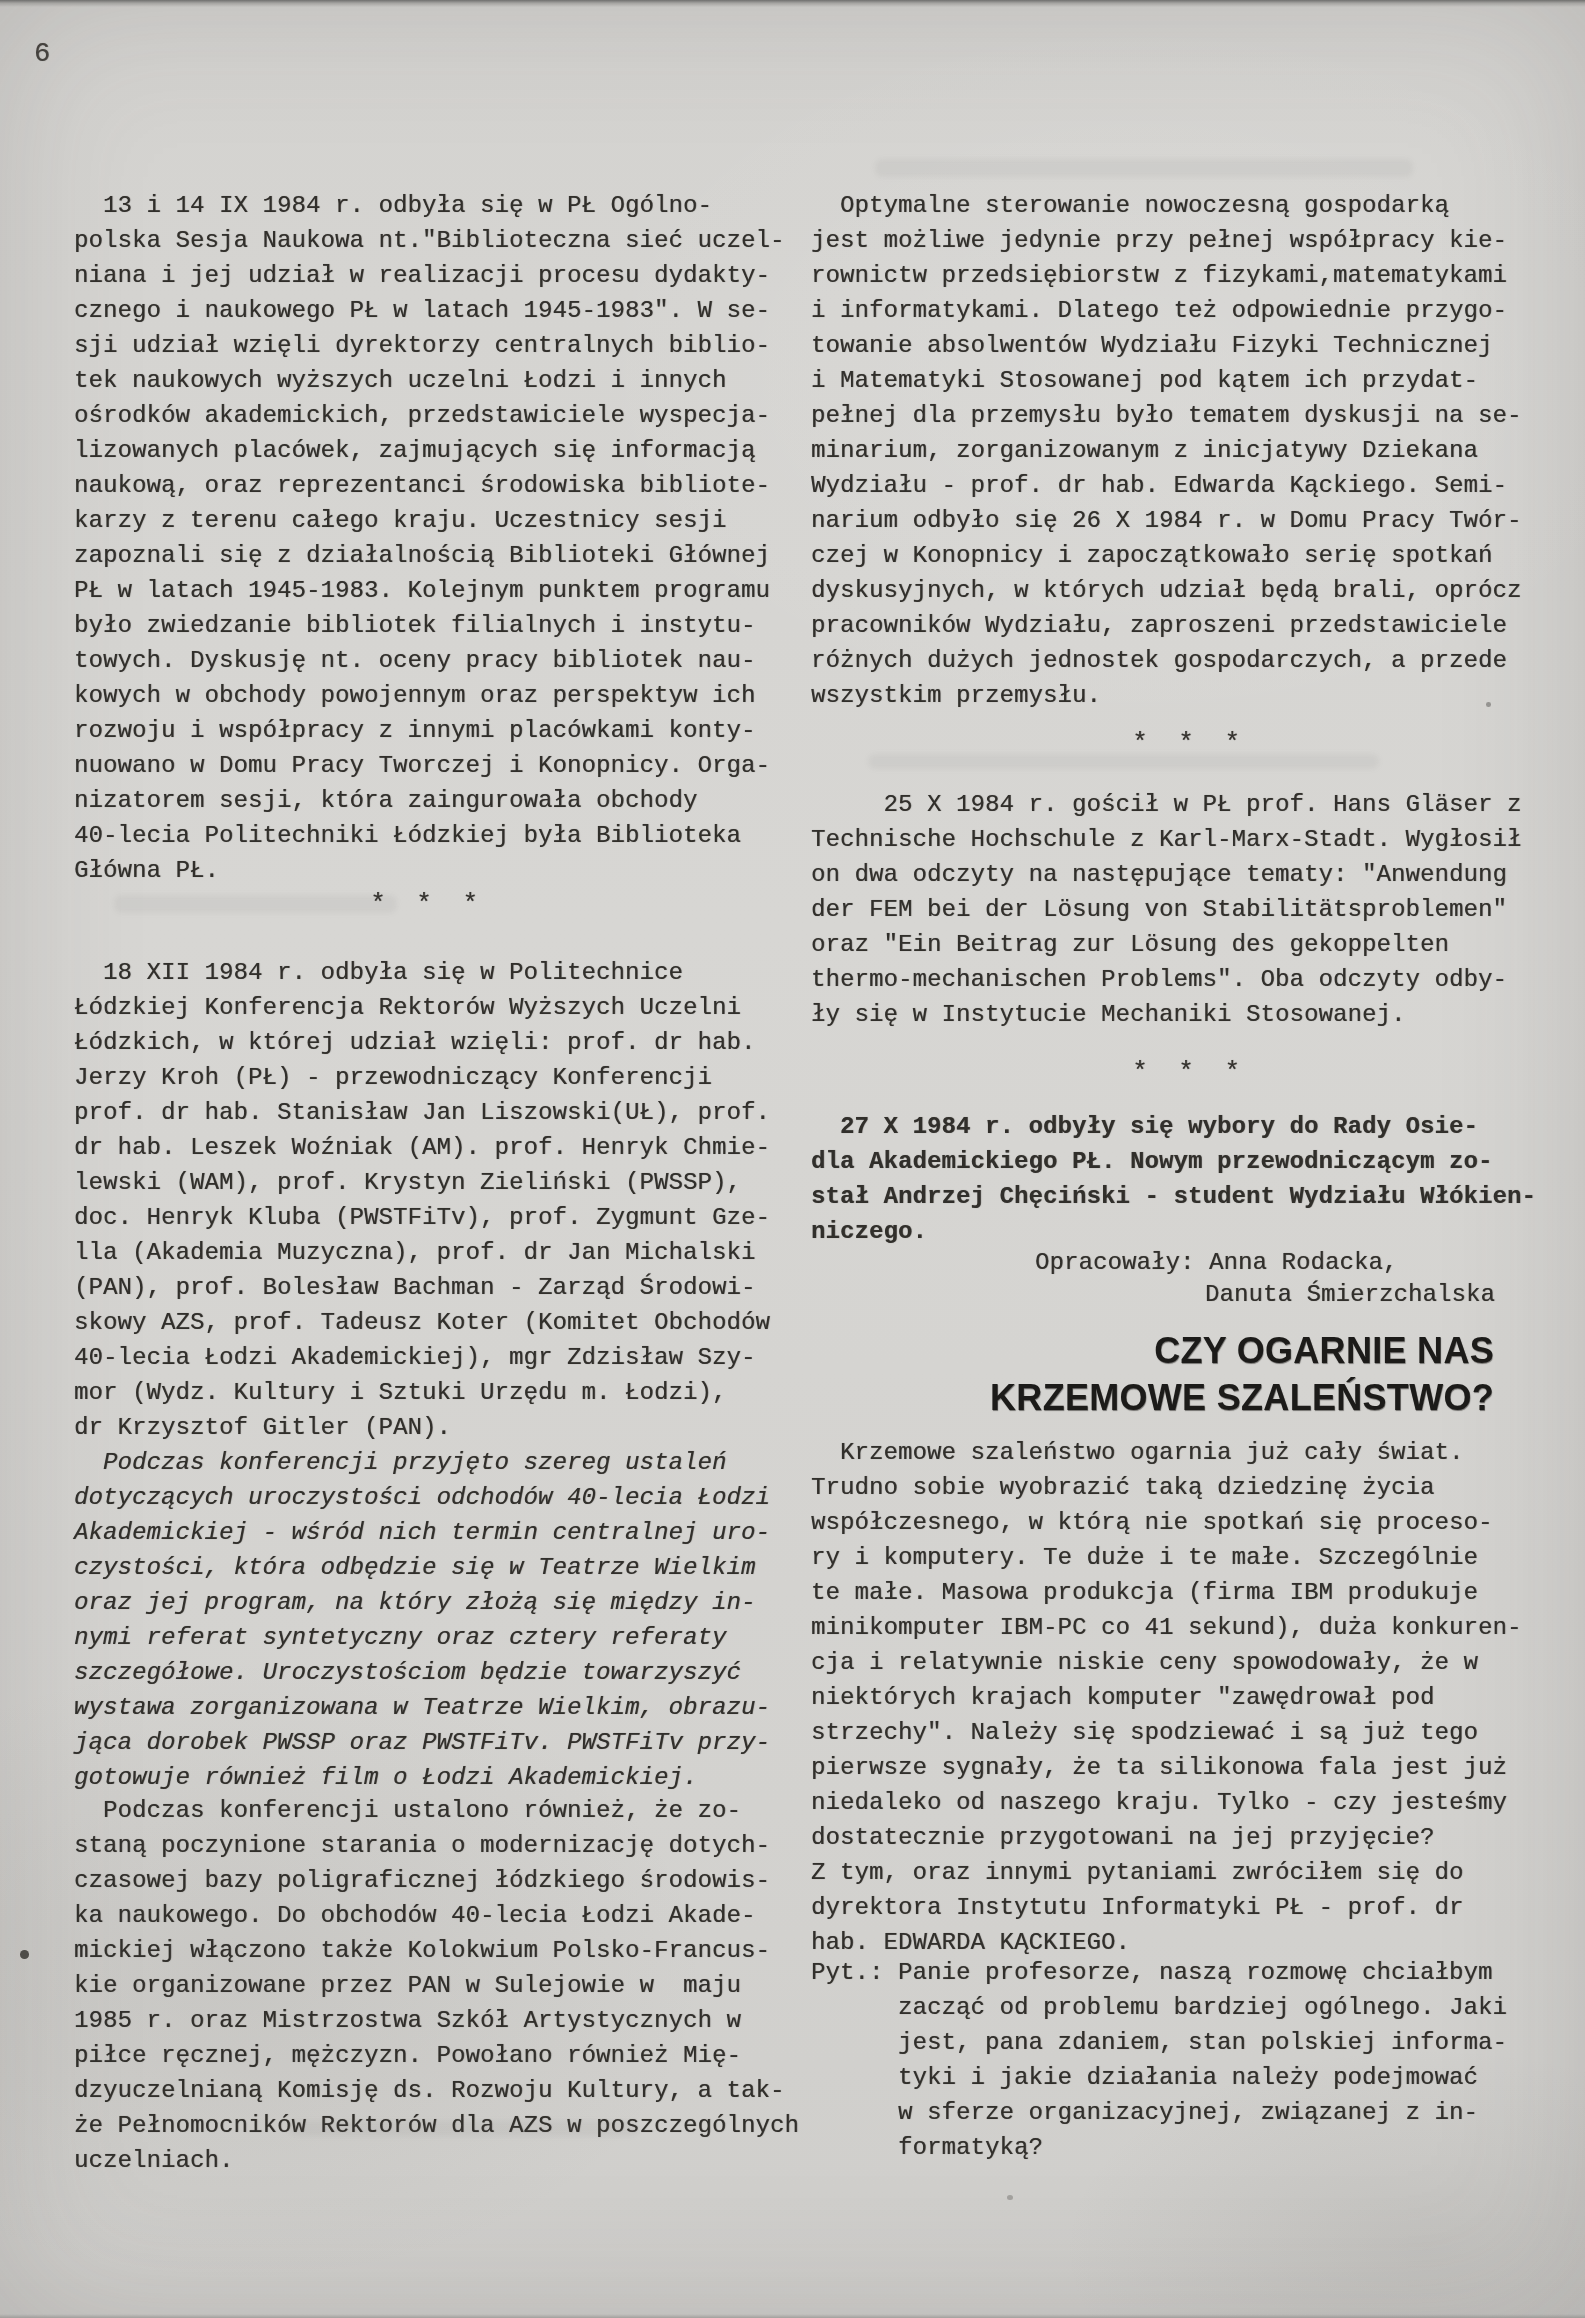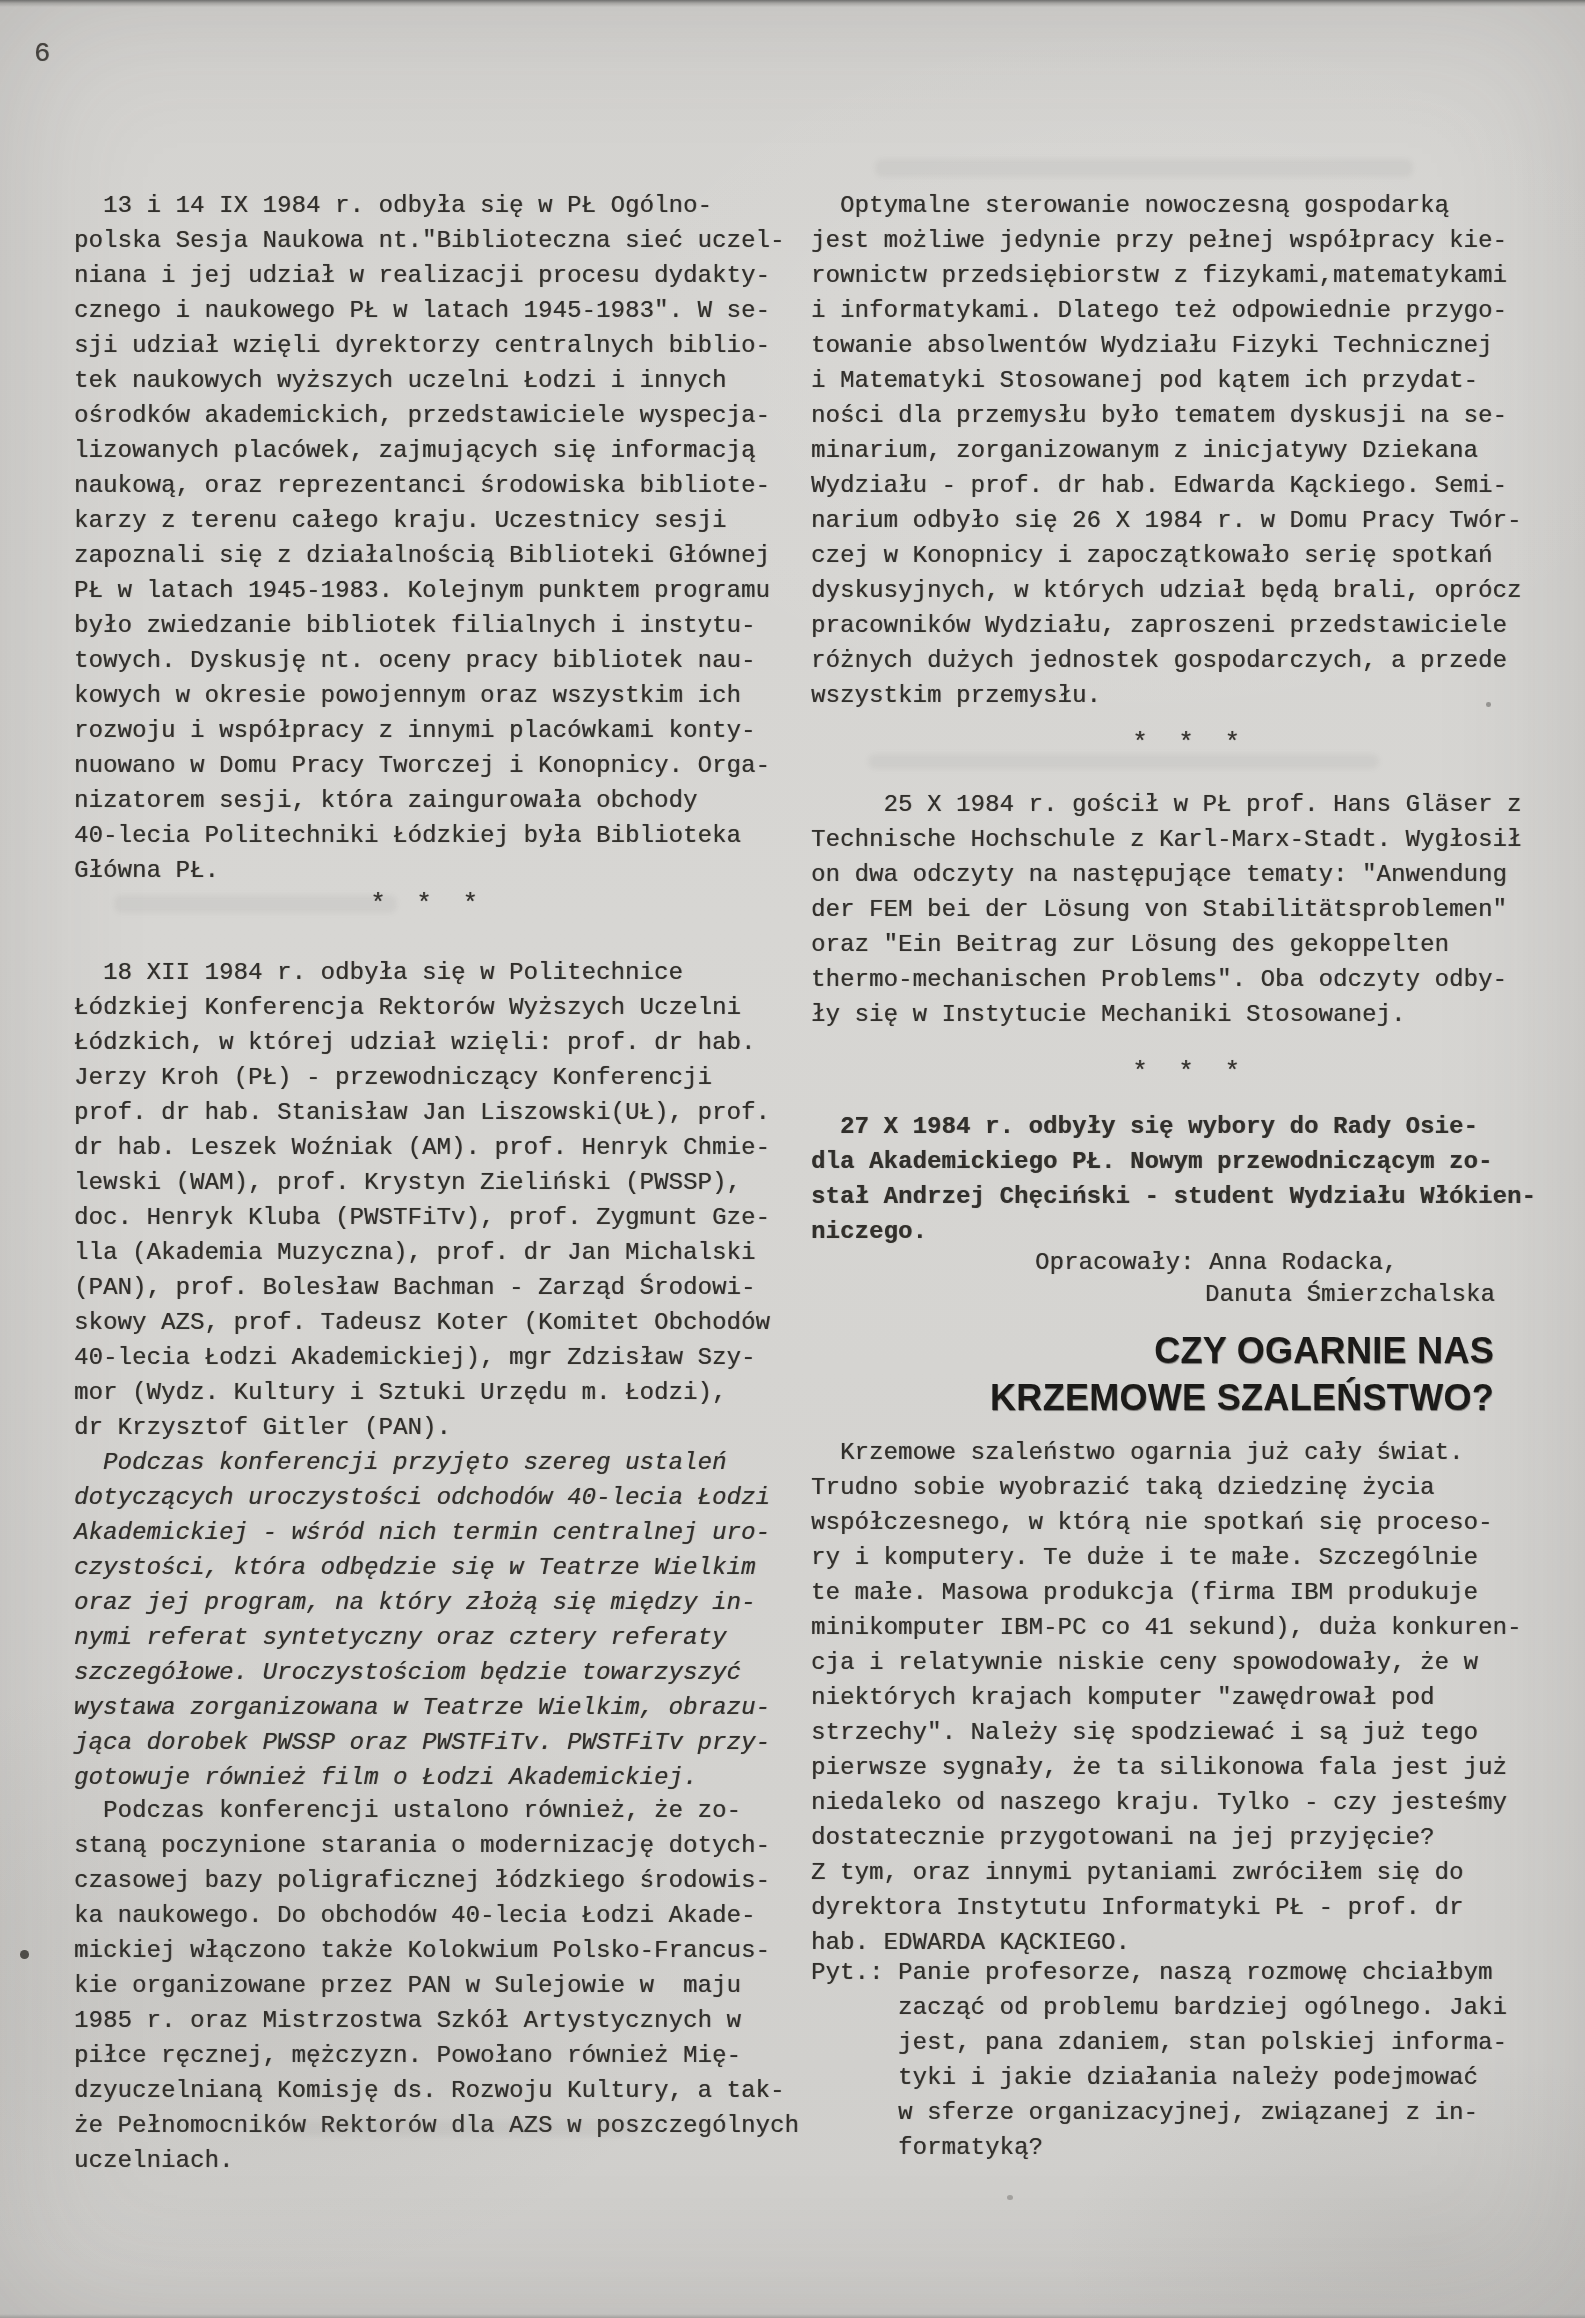--- a/index.html
+++ b/index.html
@@ -107,21 +107,21 @@
       <div class="ln">sji udział wzięli dyrektorzy centralnych biblio-</div>
       <div class="ln">tek naukowych wyższych uczelni Łodzi i innych</div>
       <div class="ln">ośrodków akademickich, przedstawiciele wyspecja-</div>
       <div class="ln">lizowanych placówek, zajmujących się informacją</div>
       <div class="ln">naukową, oraz reprezentanci środowiska bibliote-</div>
       <div class="ln">karzy z terenu całego kraju. Uczestnicy sesji</div>
       <div class="ln">zapoznali się z działalnością Biblioteki Głównej</div>
       <div class="ln">PŁ w latach 1945-1983. Kolejnym punktem programu</div>
       <div class="ln">było zwiedzanie bibliotek filialnych i instytu-</div>
       <div class="ln">towych. Dyskusję nt. oceny pracy bibliotek nau-</div>
-      <div class="ln">kowych w okresie powojennym oraz wszystkim ich</div>
+      <div class="ln">kowych w obchody powojennym oraz perspektyw ich</div>
       <div class="ln">rozwoju i współpracy z innymi placówkami konty-</div>
       <div class="ln">nuowano w Domu Pracy Tworczej i Konopnicy. Orga-</div>
       <div class="ln">nizatorem sesji, która zaingurowała obchody</div>
       <div class="ln">40-lecia Politechniki Łódzkiej była Biblioteka</div>
       <div class="ln">Główna PŁ.</div>
     </div>
   <div class="sep" id="sep-l">*  *  *</div>
   <div class="block l-col" id="block-l2">
       <div class="ln">  18 XII 1984 r. odbyła się w Politechnice</div>
       <div class="ln">Łódzkiej Konferencja Rektorów Wyższych Uczelni</div>
@@ -164,21 +164,21 @@
       <div class="ln">uczelniach.</div>
     </div>
 
   <div class="block r-col" id="block-r1">
       <div class="ln">  Optymalne sterowanie nowoczesną gospodarką</div>
       <div class="ln">jest możliwe jedynie przy pełnej współpracy kie-</div>
       <div class="ln">rownictw przedsiębiorstw z fizykami,matematykami</div>
       <div class="ln">i informatykami. Dlatego też odpowiednie przygo-</div>
       <div class="ln">towanie absolwentów Wydziału Fizyki Technicznej</div>
       <div class="ln">i Matematyki Stosowanej pod kątem ich przydat-</div>
-      <div class="ln">ności dla przemysłu było tematem dyskusji na se-</div>
+      <div class="ln">pełnej dla przemysłu było tematem dyskusji na se-</div>
       <div class="ln">minarium, zorganizowanym z inicjatywy Dziekana</div>
       <div class="ln">Wydziału - prof. dr hab. Edwarda Kąckiego. Semi-</div>
       <div class="ln">narium odbyło się 26 X 1984 r. w Domu Pracy Twór-</div>
       <div class="ln">czej w Konopnicy i zapoczątkowało serię spotkań</div>
       <div class="ln">dyskusyjnych, w których udział będą brali, oprócz</div>
       <div class="ln">pracowników Wydziału, zaproszeni przedstawiciele</div>
       <div class="ln">różnych dużych jednostek gospodarczych, a przede</div>
       <div class="ln">wszystkim przemysłu.</div>
     </div>
   <div class="sep" id="sep-r1">*  *  *</div>

